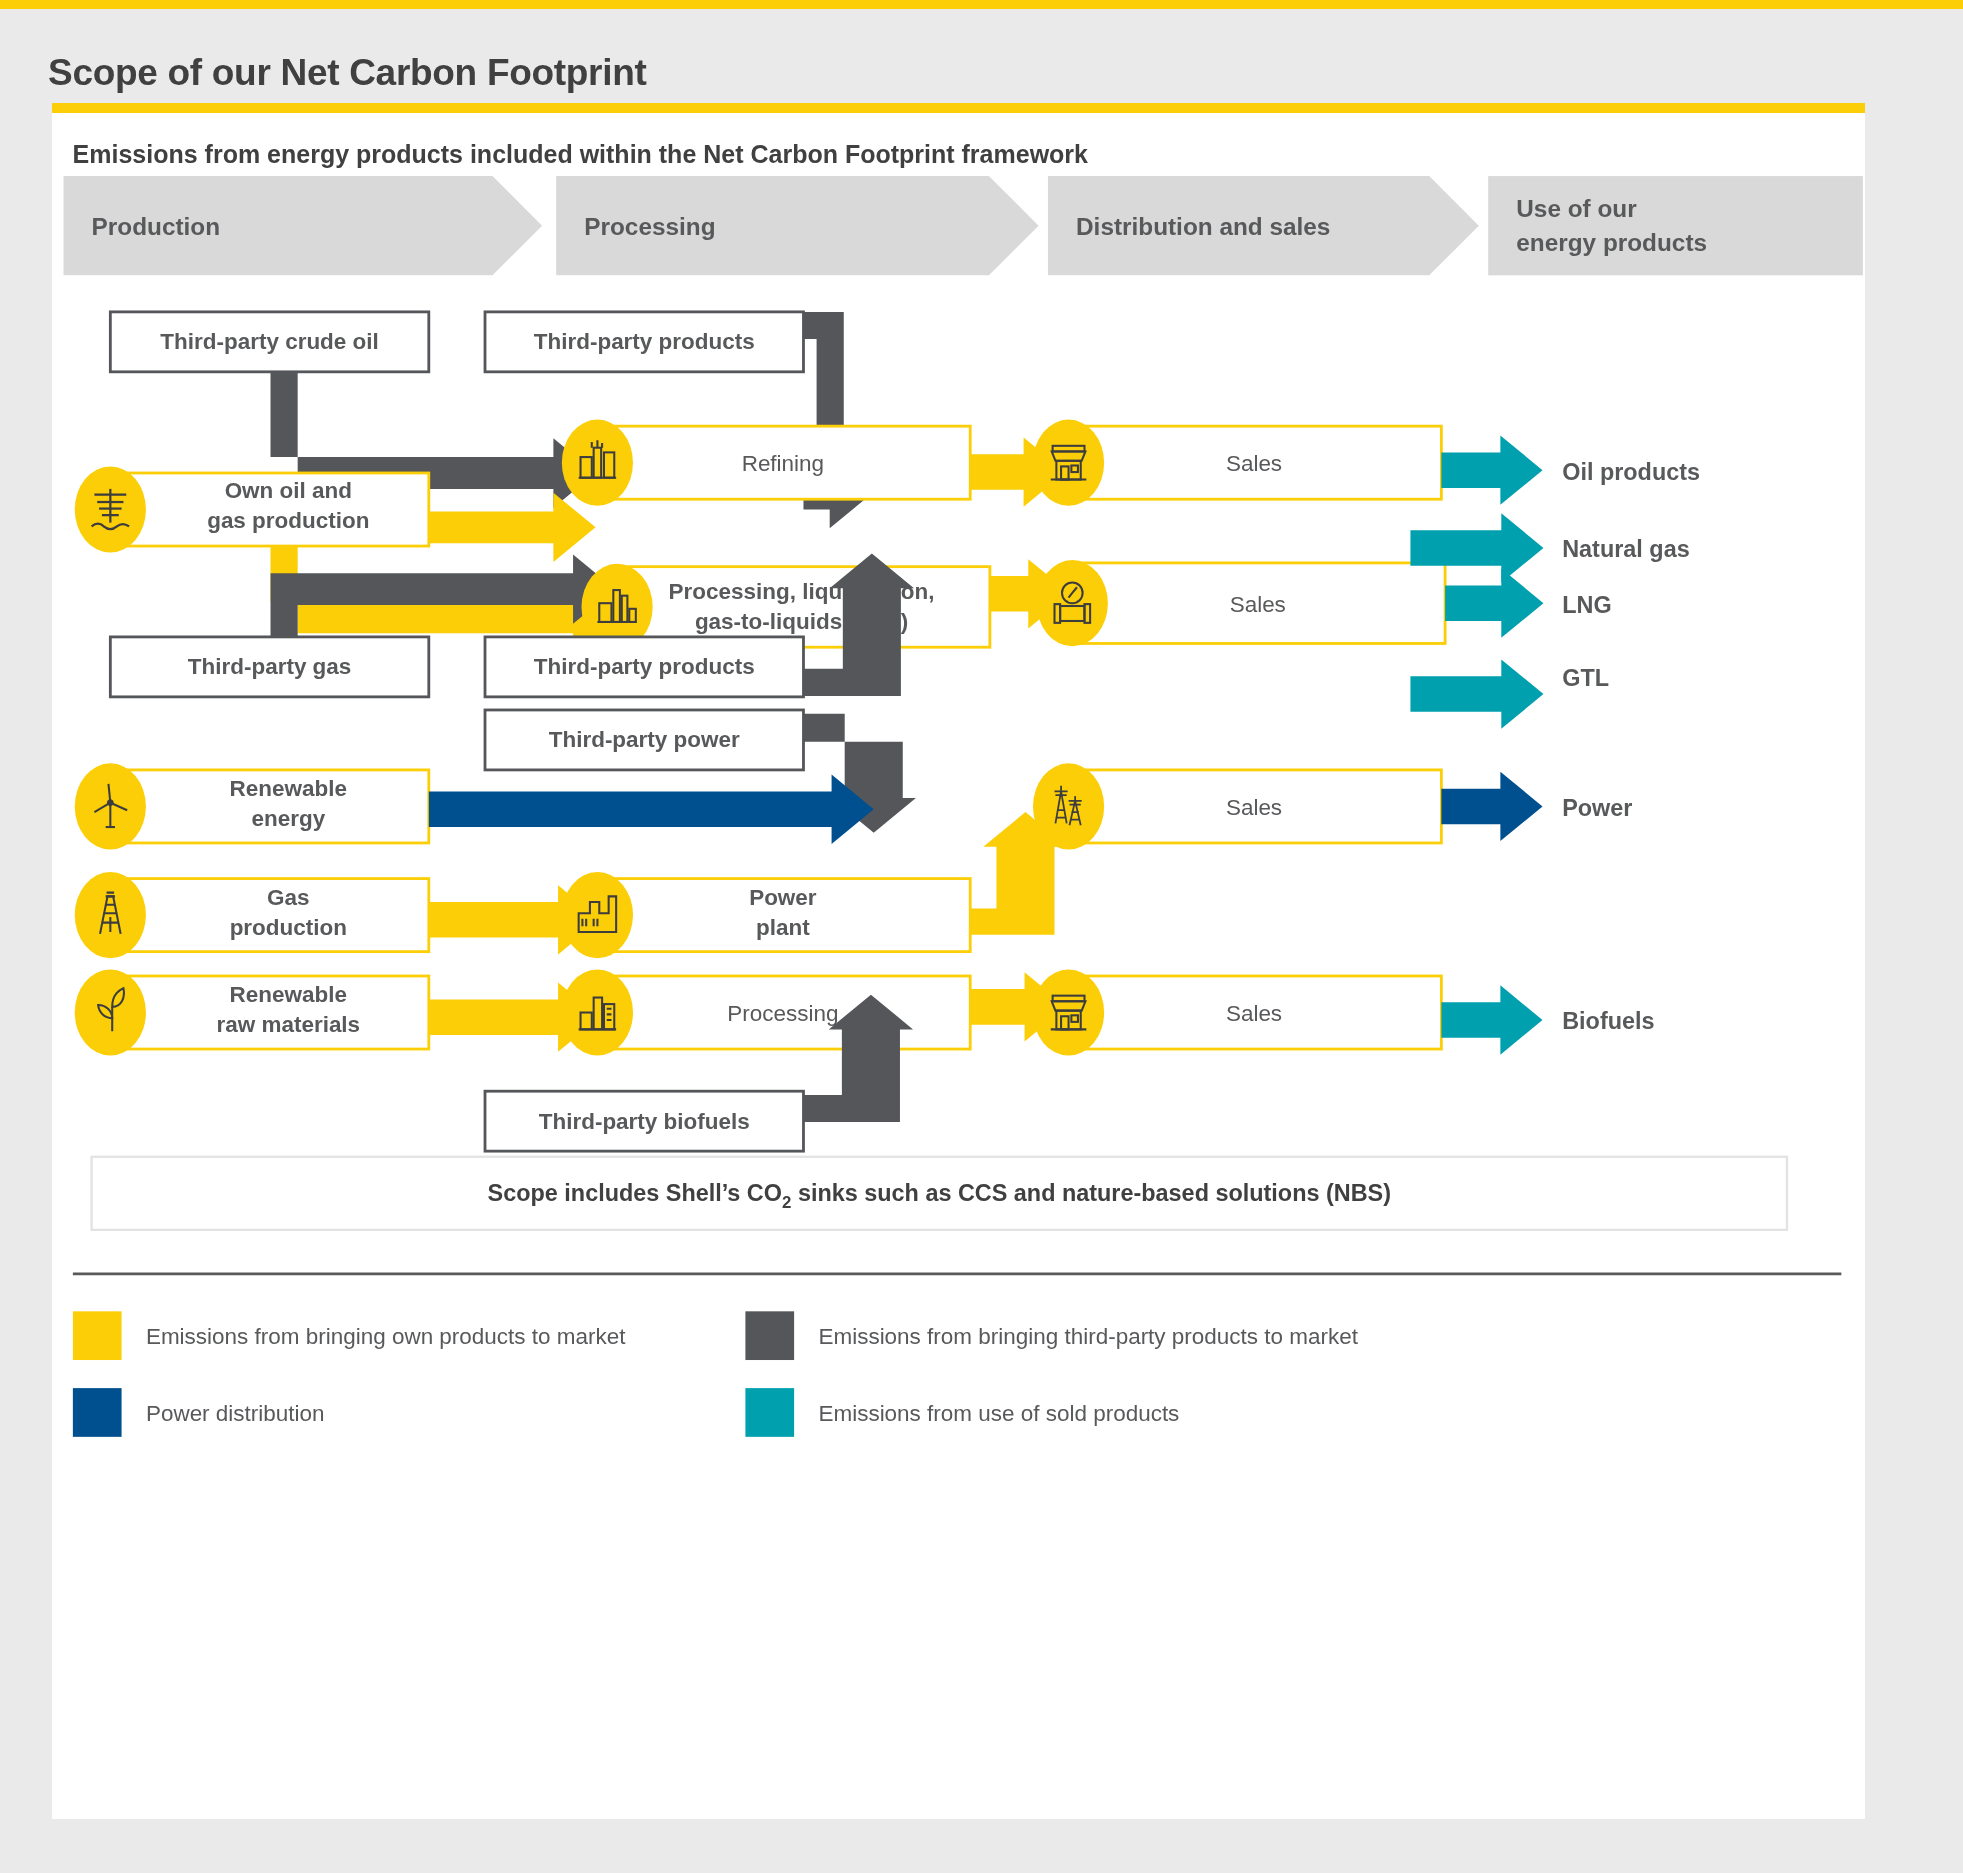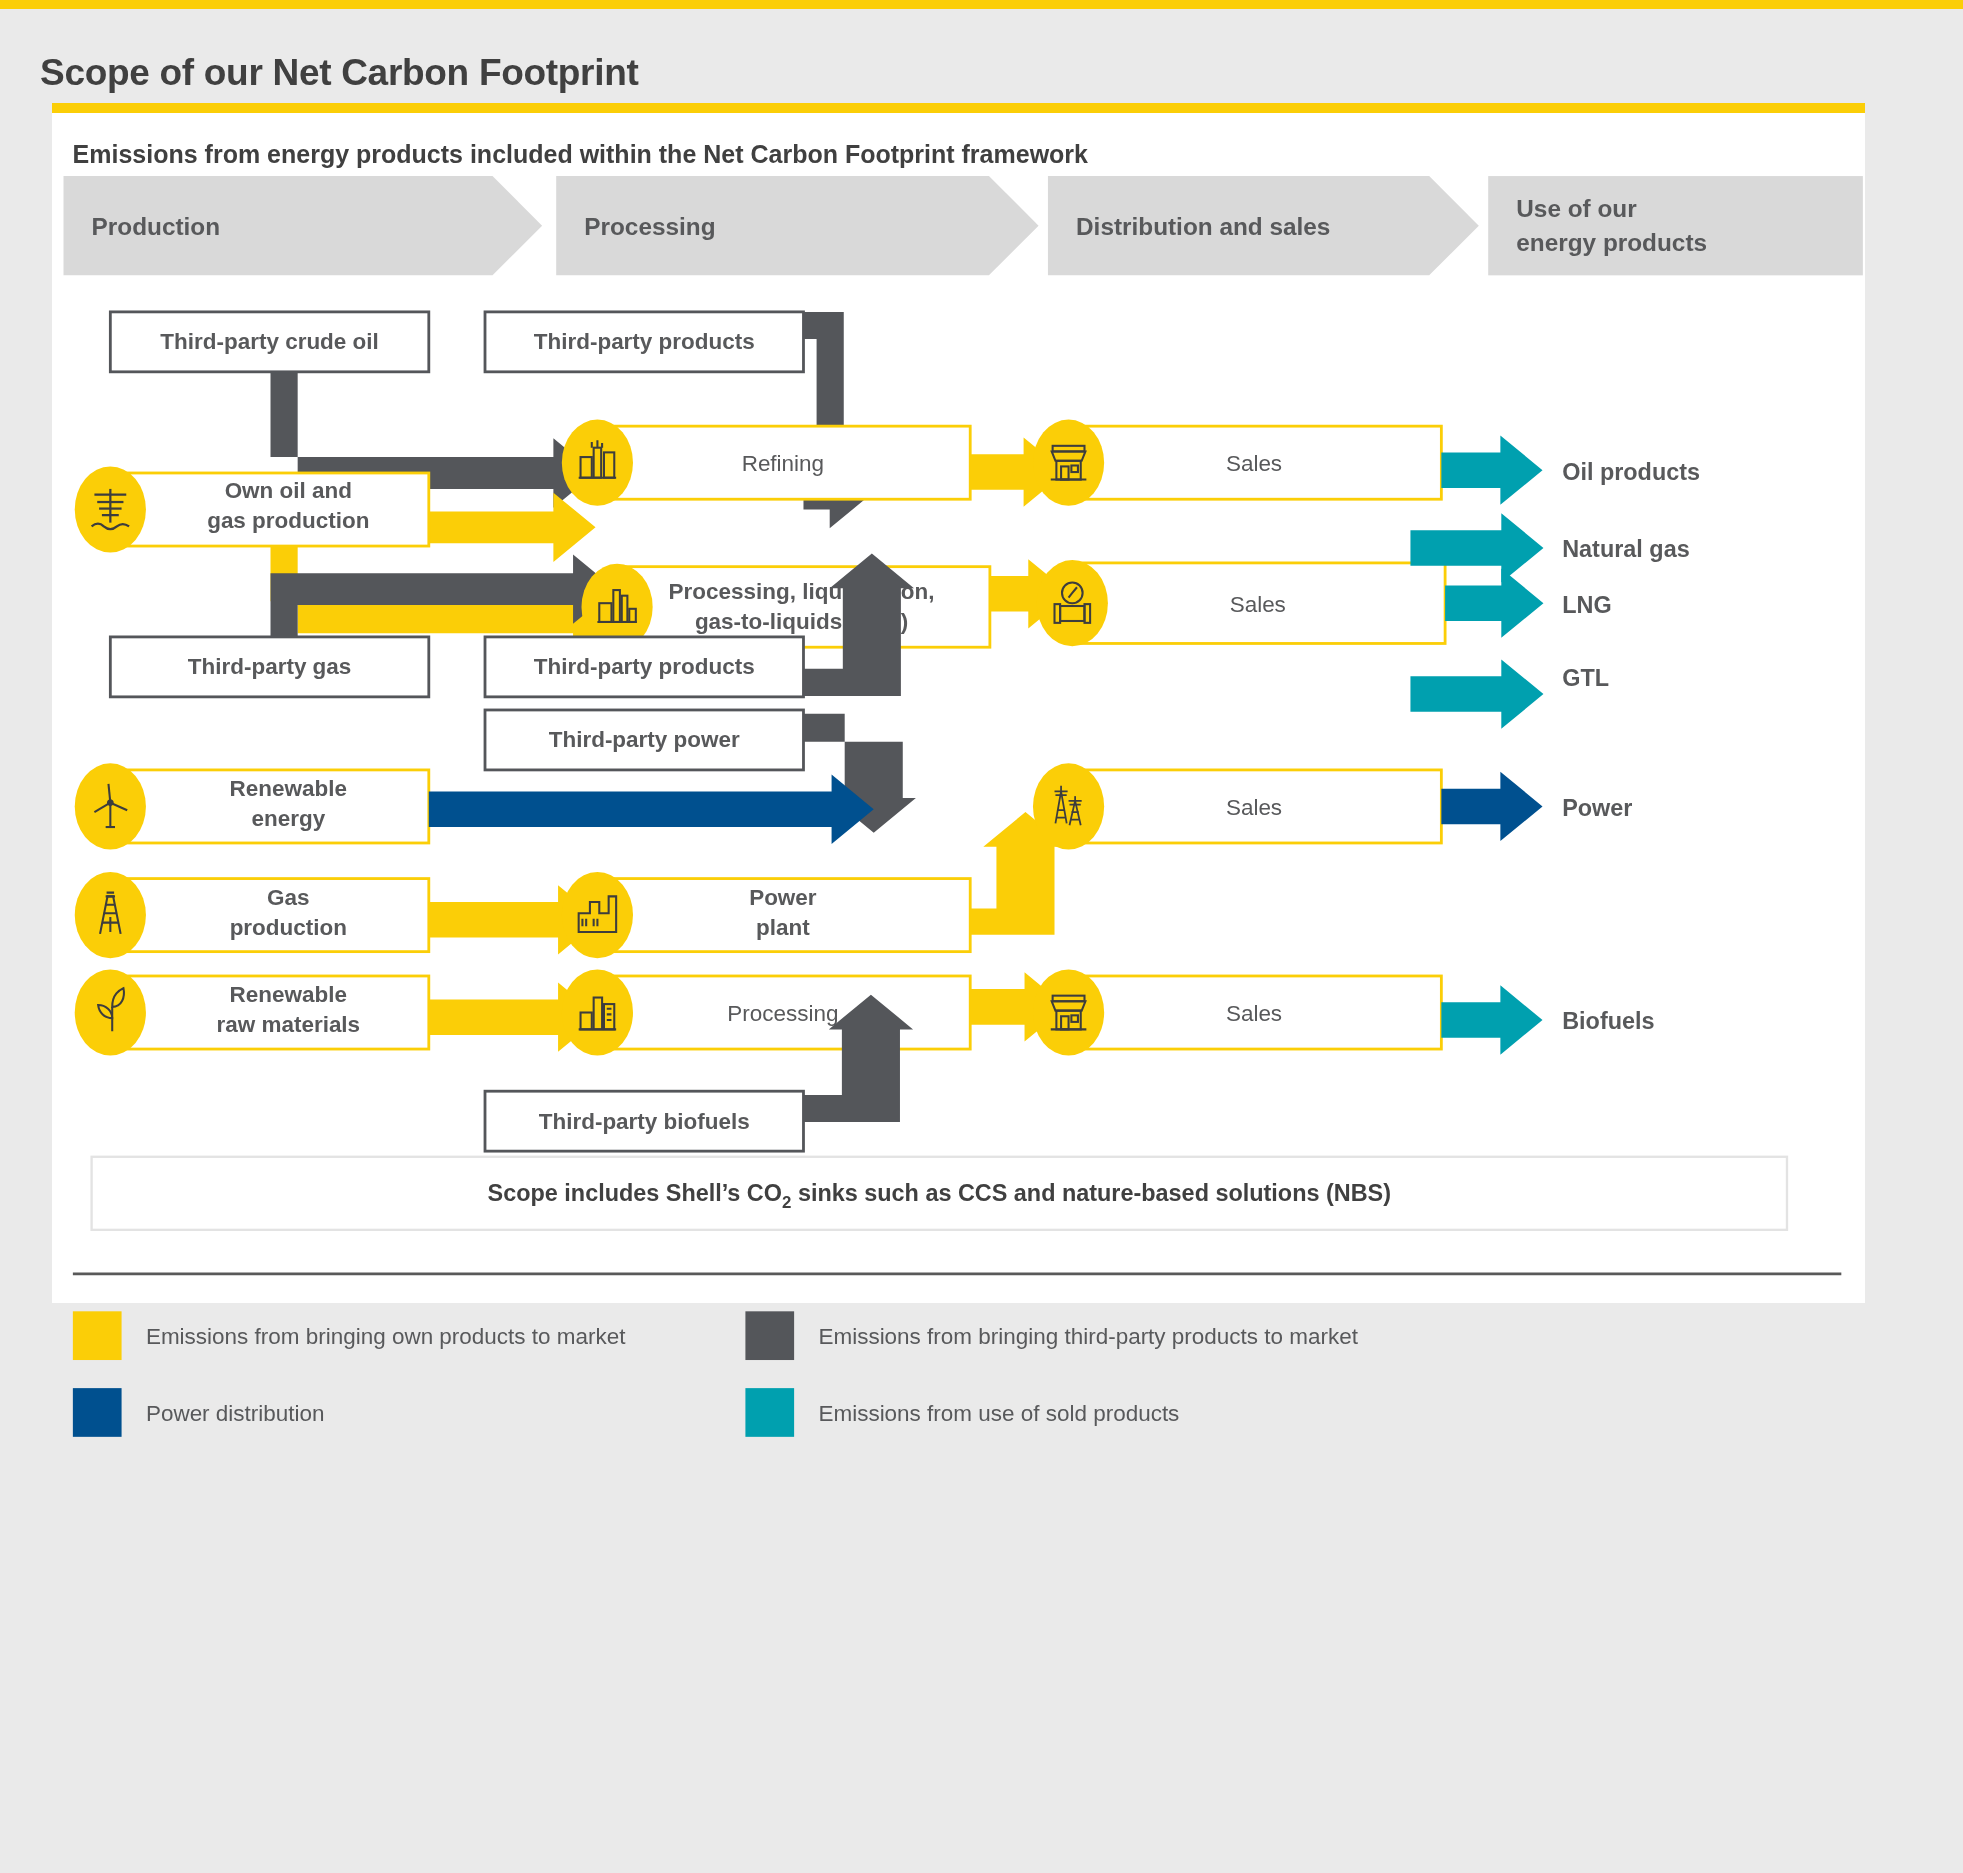--- a/index.html
+++ b/index.html
@@ -5,26 +5,26 @@
   html, body { margin:0; padding:0; }
   body {
     width:1964px; height:1874px;
     background:#eaeaea;
     font-family:"Liberation Sans", sans-serif;
     color:#404040;
     overflow:hidden;
   }
   #topbar { position:absolute; left:0; top:0; width:1964px; height:9.4px; background:#fbce07; }
   #title {
-    position:absolute; left:40px; top:52px;
+    position:absolute; left:48px; top:52px;
     font-size:37px; font-weight:bold; color:#404040; letter-spacing:-0.3px;
   }
   #card {
     position:absolute; left:52px; top:103px;
-    width:1813px; height:1200px; background:#ffffff;
+    width:1813px; height:1716px; background:#ffffff;
   }
   #cardrule { position:absolute; left:0; top:0; width:1813px; height:10.3px; background:#fbce07; }
   #subtitle {
     position:absolute; left:20.6px; top:37px;
     font-size:25px; font-weight:bold; color:#404040;
   }
   svg#flow { position:absolute; left:0px; top:0px; }
   .boxlabel { font-family:"Liberation Sans", sans-serif; font-size:24px; fill:#58595b; }
   .boxlabel-b { font-family:"Liberation Sans", sans-serif; font-size:24px; fill:#58595b; font-weight:bold; }
   .stagelabel { font-family:"Liberation Sans", sans-serif; font-size:26px; fill:#58595b; font-weight:bold; }

